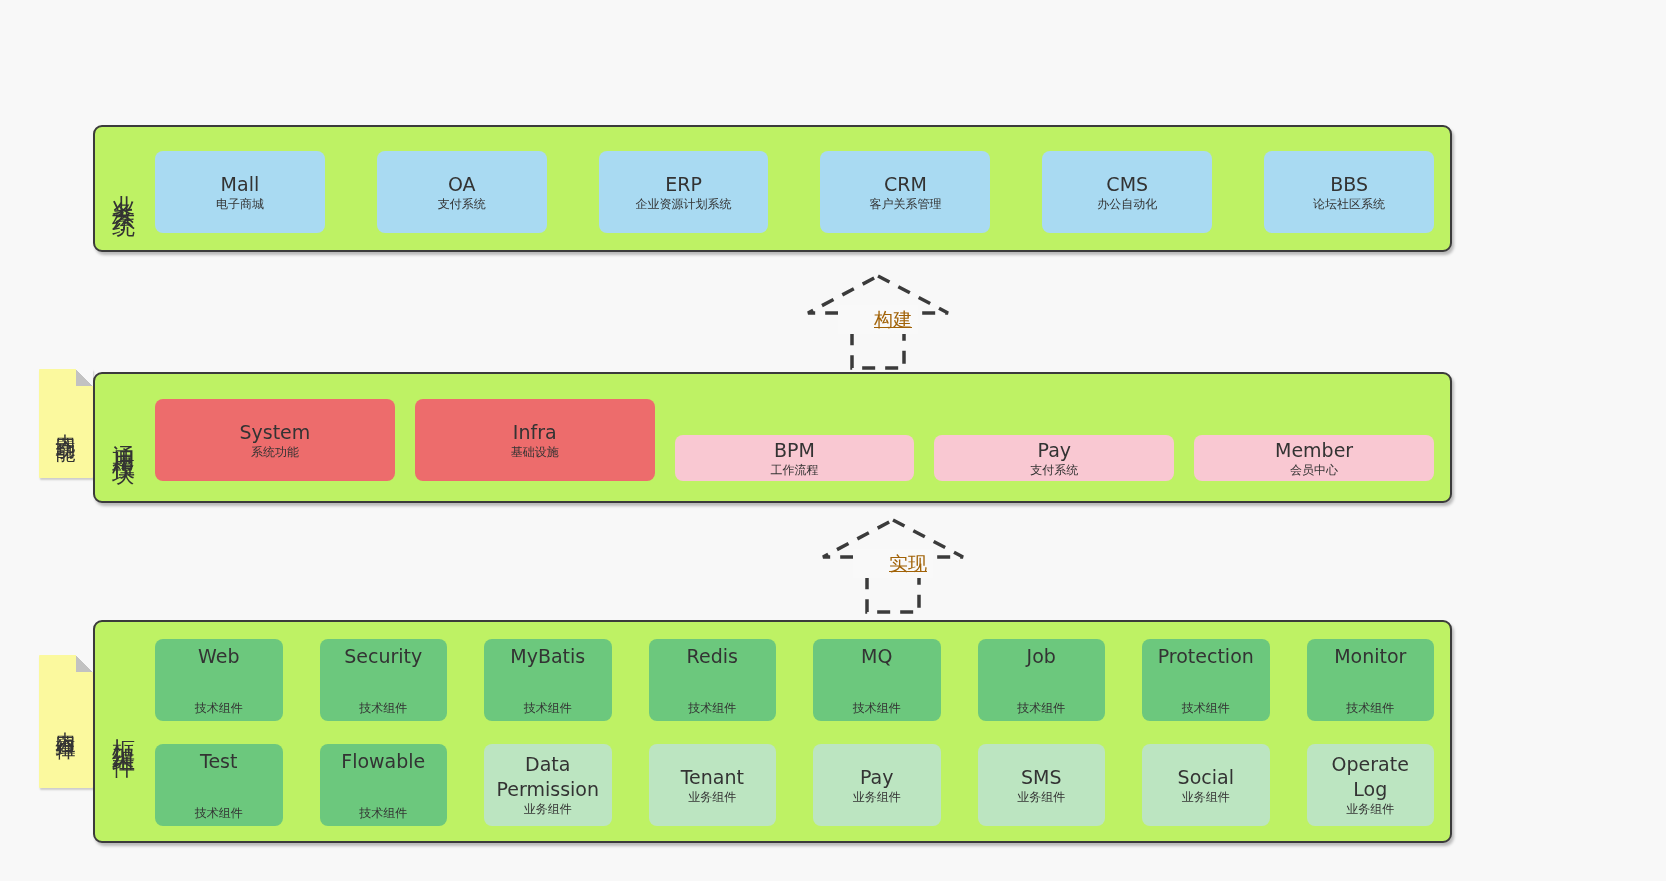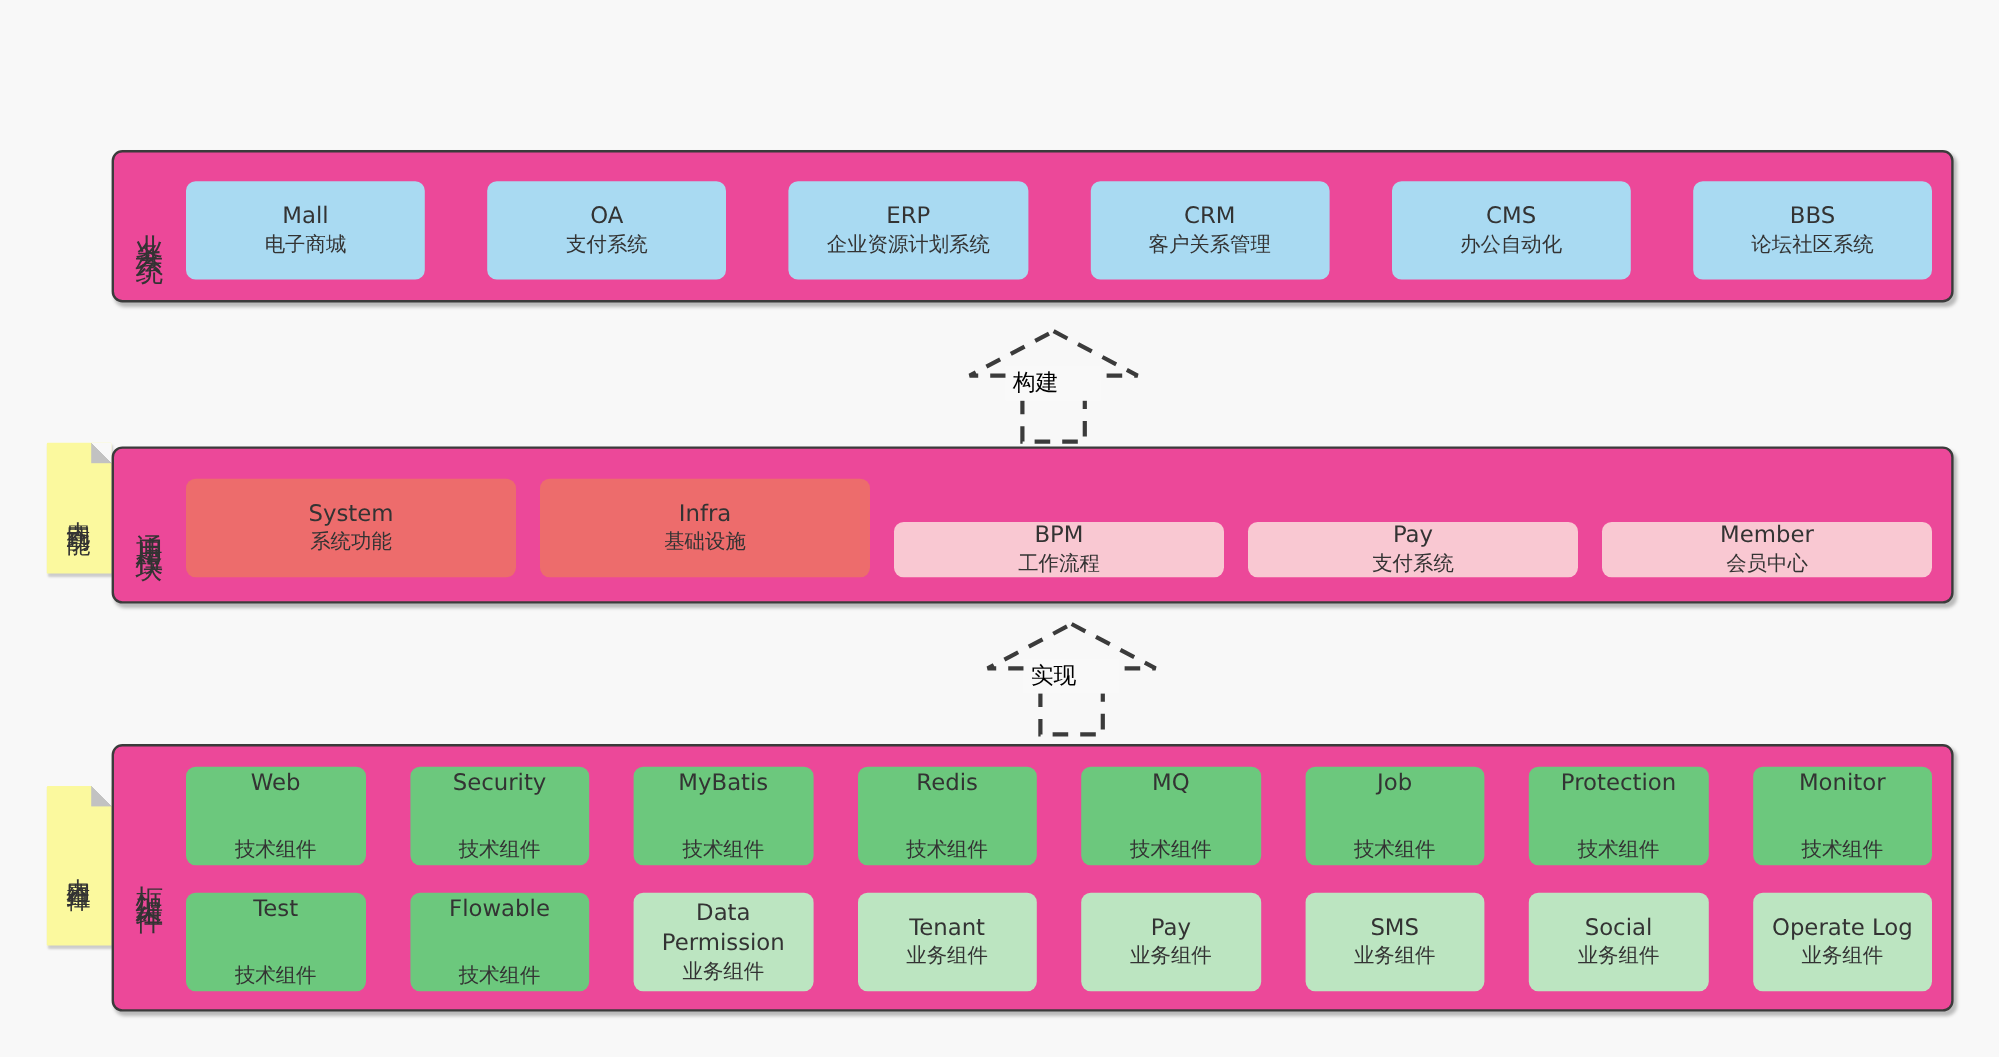--- a/index.html
+++ b/index.html
@@ -11,22 +11,22 @@
     width: 1666px;
     height: 881px;
     background: #f8f8f8;
     overflow: hidden;
   }
 
   
   .container {
     position: absolute;
     left: 93px;
-    width: 1535px;
-    background: #ec4899;
+    width: 1359px;
+    background: #bef264;
     border: 2px solid #3b3b3b;
     border-radius: 9px;
     box-shadow: 2px 3px 3px rgba(0,0,0,0.25);
     z-index: 2;
   }
   .container--business  { top: 125px; height: 127px; }
   .container--modules   { top: 372px; height: 131px; }
   .container--framework { top: 620px; height: 223px; }
 
   .layer-label {
@@ -62,21 +62,21 @@
     border-radius: 8px;
     display: flex;
     flex-direction: column;
     align-items: center;
     justify-content: center;
     text-align: center;
     padding: 4px 8px;
     line-height: 1.32;
   }
   .box-name { font-size: 19px; }
-  .box-sub  { font-size: 17px; }
+  .box-sub  { font-size: 12px; }
   .box--blue       { background: #a9daf2; }
   .box--red        { background: #ed6c6c; }
   .box--pink       { background: #f9c8d2; margin-top: 36px; }
   .box--green      { background: #6cc87d; gap: 32px; }
   .box--lightgreen { background: #bce5c1; }
 
   
   .note {
     position: absolute;
     left: 39px;
@@ -112,24 +112,25 @@
     fill: none;
     stroke: #3b3b3b;
     stroke-width: 3.5;
     stroke-dasharray: 13 10;
   }
   .arrow-label {
     position: absolute;
     z-index: 1;
     background: #f9f9f9;
     font-size: 19px;
-    color: #000000;
+    color: #a16207;
     padding: 3px 6px;
     line-height: 1.2;
-    text-align: left;
+    text-align: right;
+    text-decoration: underline;
   }
   .arrow-label--build     { left: 838px; top: 305px; width: 80px; }
   .arrow-label--implement { left: 853px; top: 549px; width: 80px; }
 </style>
 </head>
 <body>
 
 <div class="canvas">
 
   <section class="container container--business">

